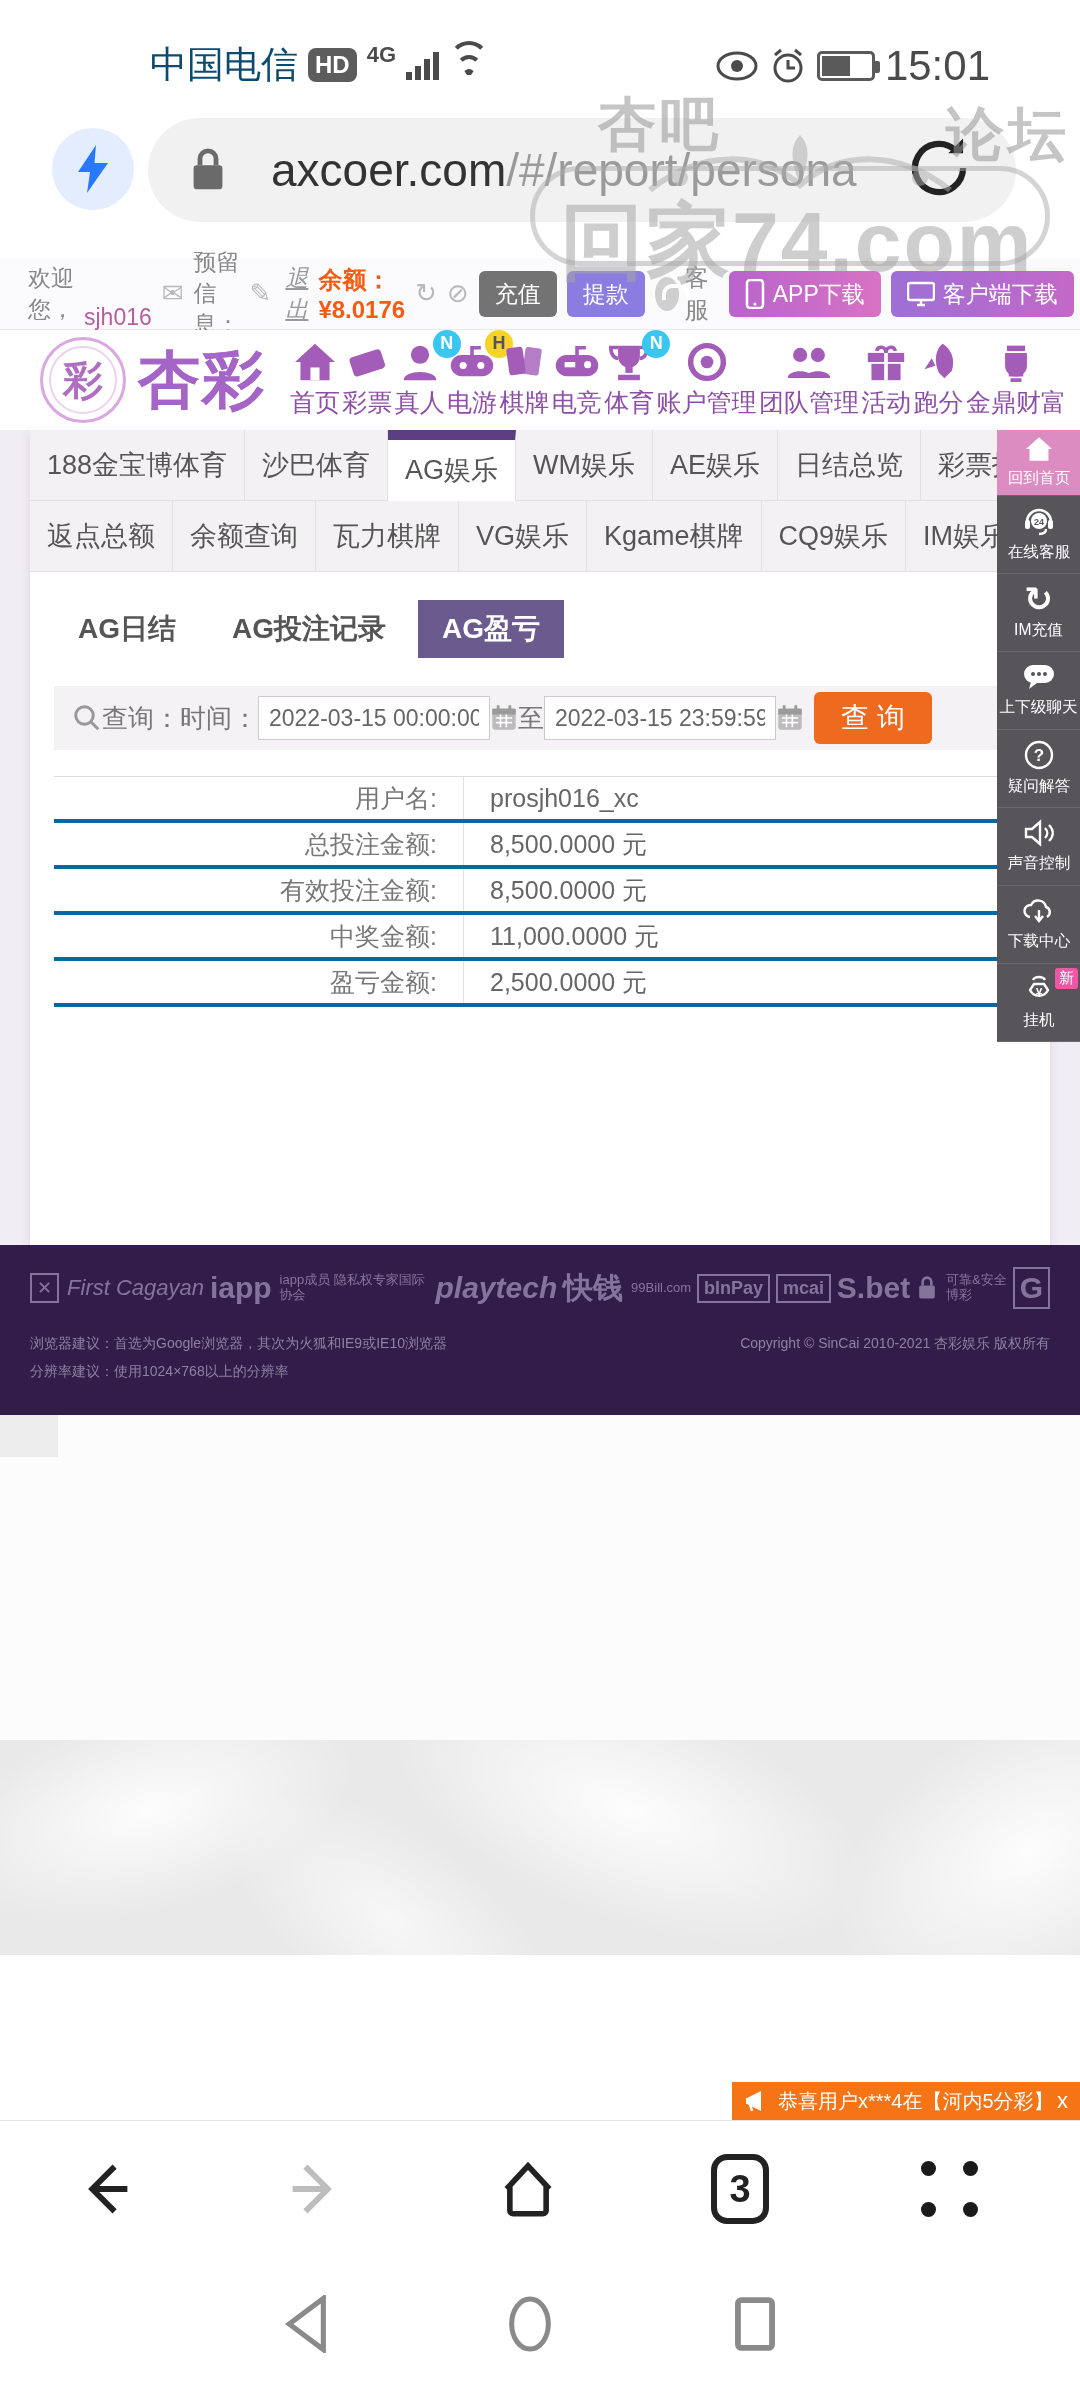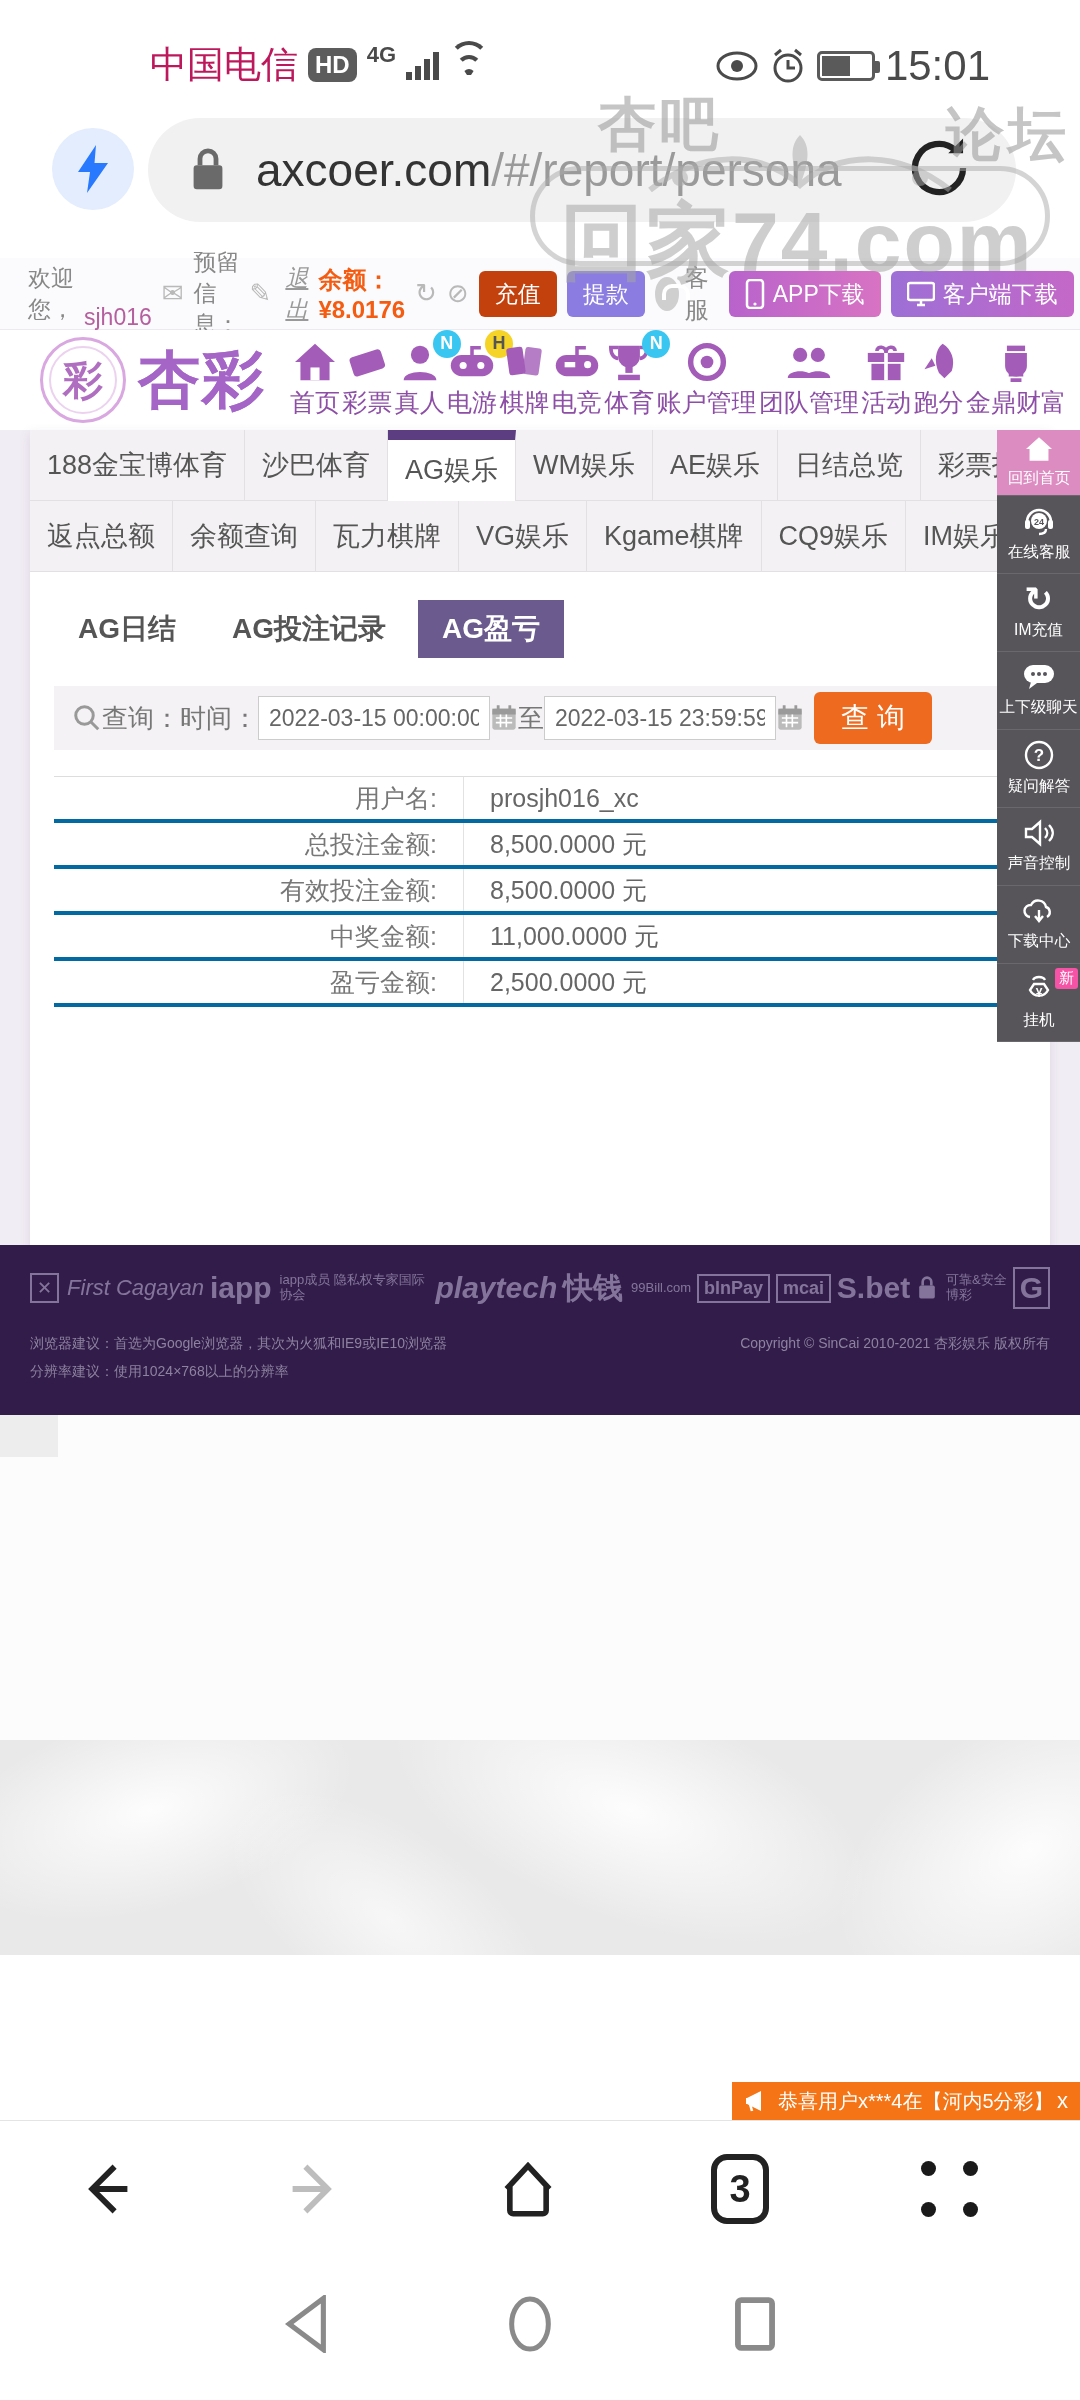--- a/index.html
+++ b/index.html
@@ -2,56 +2,56 @@
 <html><head>
 <meta charset="utf-8">
 <style>
   html,body{margin:0;padding:0;background:#ddd;}
   *{box-sizing:border-box;font-family:"Liberation Sans","DejaVu Sans",sans-serif;}
   .phone{position:relative;width:1080px;height:2400px;background:#fff;margin:0 auto;overflow:hidden;}
 
   
   .statusbar{position:absolute;top:0;left:0;width:100%;height:100px;display:flex;align-items:flex-end;justify-content:space-between;padding:0 90px 10px 150px;color:#555;}
   .sb-left,.sb-right{display:flex;align-items:center;gap:10px;}
-  .sb-carrier{font-size:37px;color:#be185d;}
+  .sb-carrier{font-size:37px;color:#0c4a6e;}
   .hd-badge{background:#5c5c5c;color:#fff;font-size:24px;font-weight:bold;border-radius:8px;padding:3px 7px;}
   .net4g{font-size:22px;font-weight:bold;color:#4a4a4a;position:relative;top:-10px;}
   .bars{display:flex;align-items:flex-end;gap:3px;height:30px;}
   .bars i{width:6px;background:#4a4a4a;display:block;}
   .wifi{position:relative;width:40px;height:32px;}
   .wifi span{position:absolute;left:50%;bottom:0;transform:translateX(-50%);border:4px solid transparent;border-top:4px solid #4a4a4a;border-radius:50%;}
   .time{font-size:42px;color:#4a4a4a;}
   .batt{width:58px;height:30px;border:3px solid #5a5a5a;border-radius:5px;position:relative;}
   .batt:after{content:"";position:absolute;right:-8px;top:7px;width:5px;height:12px;background:#5a5a5a;border-radius:0 2px 2px 0;}
   .batt i{position:absolute;left:2px;top:2px;bottom:2px;width:55%;background:#5a5a5a;}
 
   
   .addrwrap{position:absolute;top:100px;left:0;width:100%;height:158px;background:#fff;}
   .bolt{position:absolute;left:52px;top:28px;width:82px;height:82px;border-radius:50%;background:#e4edfd;display:flex;align-items:center;justify-content:center;}
-  .addrbar{position:absolute;left:148px;top:18px;width:868px;height:104px;background:#f1f1f1;border-radius:52px;display:flex;align-items:center;padding:0 40px;}
+  .addrbar{position:absolute;left:148px;top:18px;width:868px;height:104px;background:#f1f1f1;border-radius:52px;display:flex;align-items:center;padding:0 40px;gap:15px;}
   .urltext{font-size:46px;color:#333;margin-left:28px;white-space:nowrap;overflow:hidden;}
   .urlpath{color:#9a9a9a;}
   .reload{margin-left:auto;}
 
   
   .wm{position:absolute;top:78px;left:520px;width:560px;height:220px;pointer-events:none;z-index:50;color:rgba(150,150,150,.55);}
   .wm-left{position:absolute;left:78px;top:8px;font-size:58px;font-weight:bold;letter-spacing:4px;}
   .wm-right{position:absolute;right:10px;top:18px;font-size:58px;font-weight:bold;letter-spacing:4px;}
   .wm-pill{position:absolute;left:10px;top:88px;width:520px;height:100px;border:5px solid rgba(170,170,170,.5);border-radius:54px;}
   .wm-domain{position:absolute;left:40px;top:108px;font-size:84px;font-weight:bold;color:rgba(165,165,165,.55);letter-spacing:2px;}
   .wm-flourish{position:absolute;left:120px;top:52px;opacity:.5;}
 
   
   .userbar{position:absolute;top:258px;left:0;width:100%;height:72px;background:#fbfafc;border-bottom:1px solid #eceaee;display:flex;align-items:center;padding:0 28px;font-size:23px;color:#888;gap:10px;}
   .uname{color:#b55f9f;margin-top:47px;}
   .glyph-ico{color:#b9b9b9;font-size:26px;}
   .logout{color:#999;font-style:italic;text-decoration:underline;margin-left:4px;}
   .balance{margin-left:auto;color:#f45c11;font-weight:bold;font-size:24px;}
   .ub-btn{height:46px;line-height:46px;padding:0 16px;border-radius:6px;color:#fff;font-size:23px;white-space:nowrap;}
-  .btn-recharge{background:#c2410c;}
+  .btn-recharge{background:#737373;}
   .btn-withdraw{background:#8a7ce0;}
   .svc{color:#8a8a8a;display:flex;align-items:center;gap:6px;font-size:24px;}
   .svc-ico{width:34px;height:34px;border-radius:50%;background:#cfcfcf;display:inline-block;position:relative;}
   .svc-ico:after{content:"";position:absolute;left:7px;top:7px;width:20px;height:12px;border:4px solid #fff;border-bottom:none;border-radius:10px 10px 0 0;}
   .btn-app{background:linear-gradient(90deg,#b863cc,#d873c3);display:flex;align-items:center;gap:8px;}
   .btn-client{background:linear-gradient(90deg,#9d6fd6,#c468c8);display:flex;align-items:center;gap:8px;}
 
   
   .mainnav{position:absolute;top:330px;left:0;width:100%;height:100px;background:#fff;display:flex;align-items:center;padding:0 14px 0 40px;}
   .logo{display:flex;align-items:center;gap:12px;margin-right:24px;}

